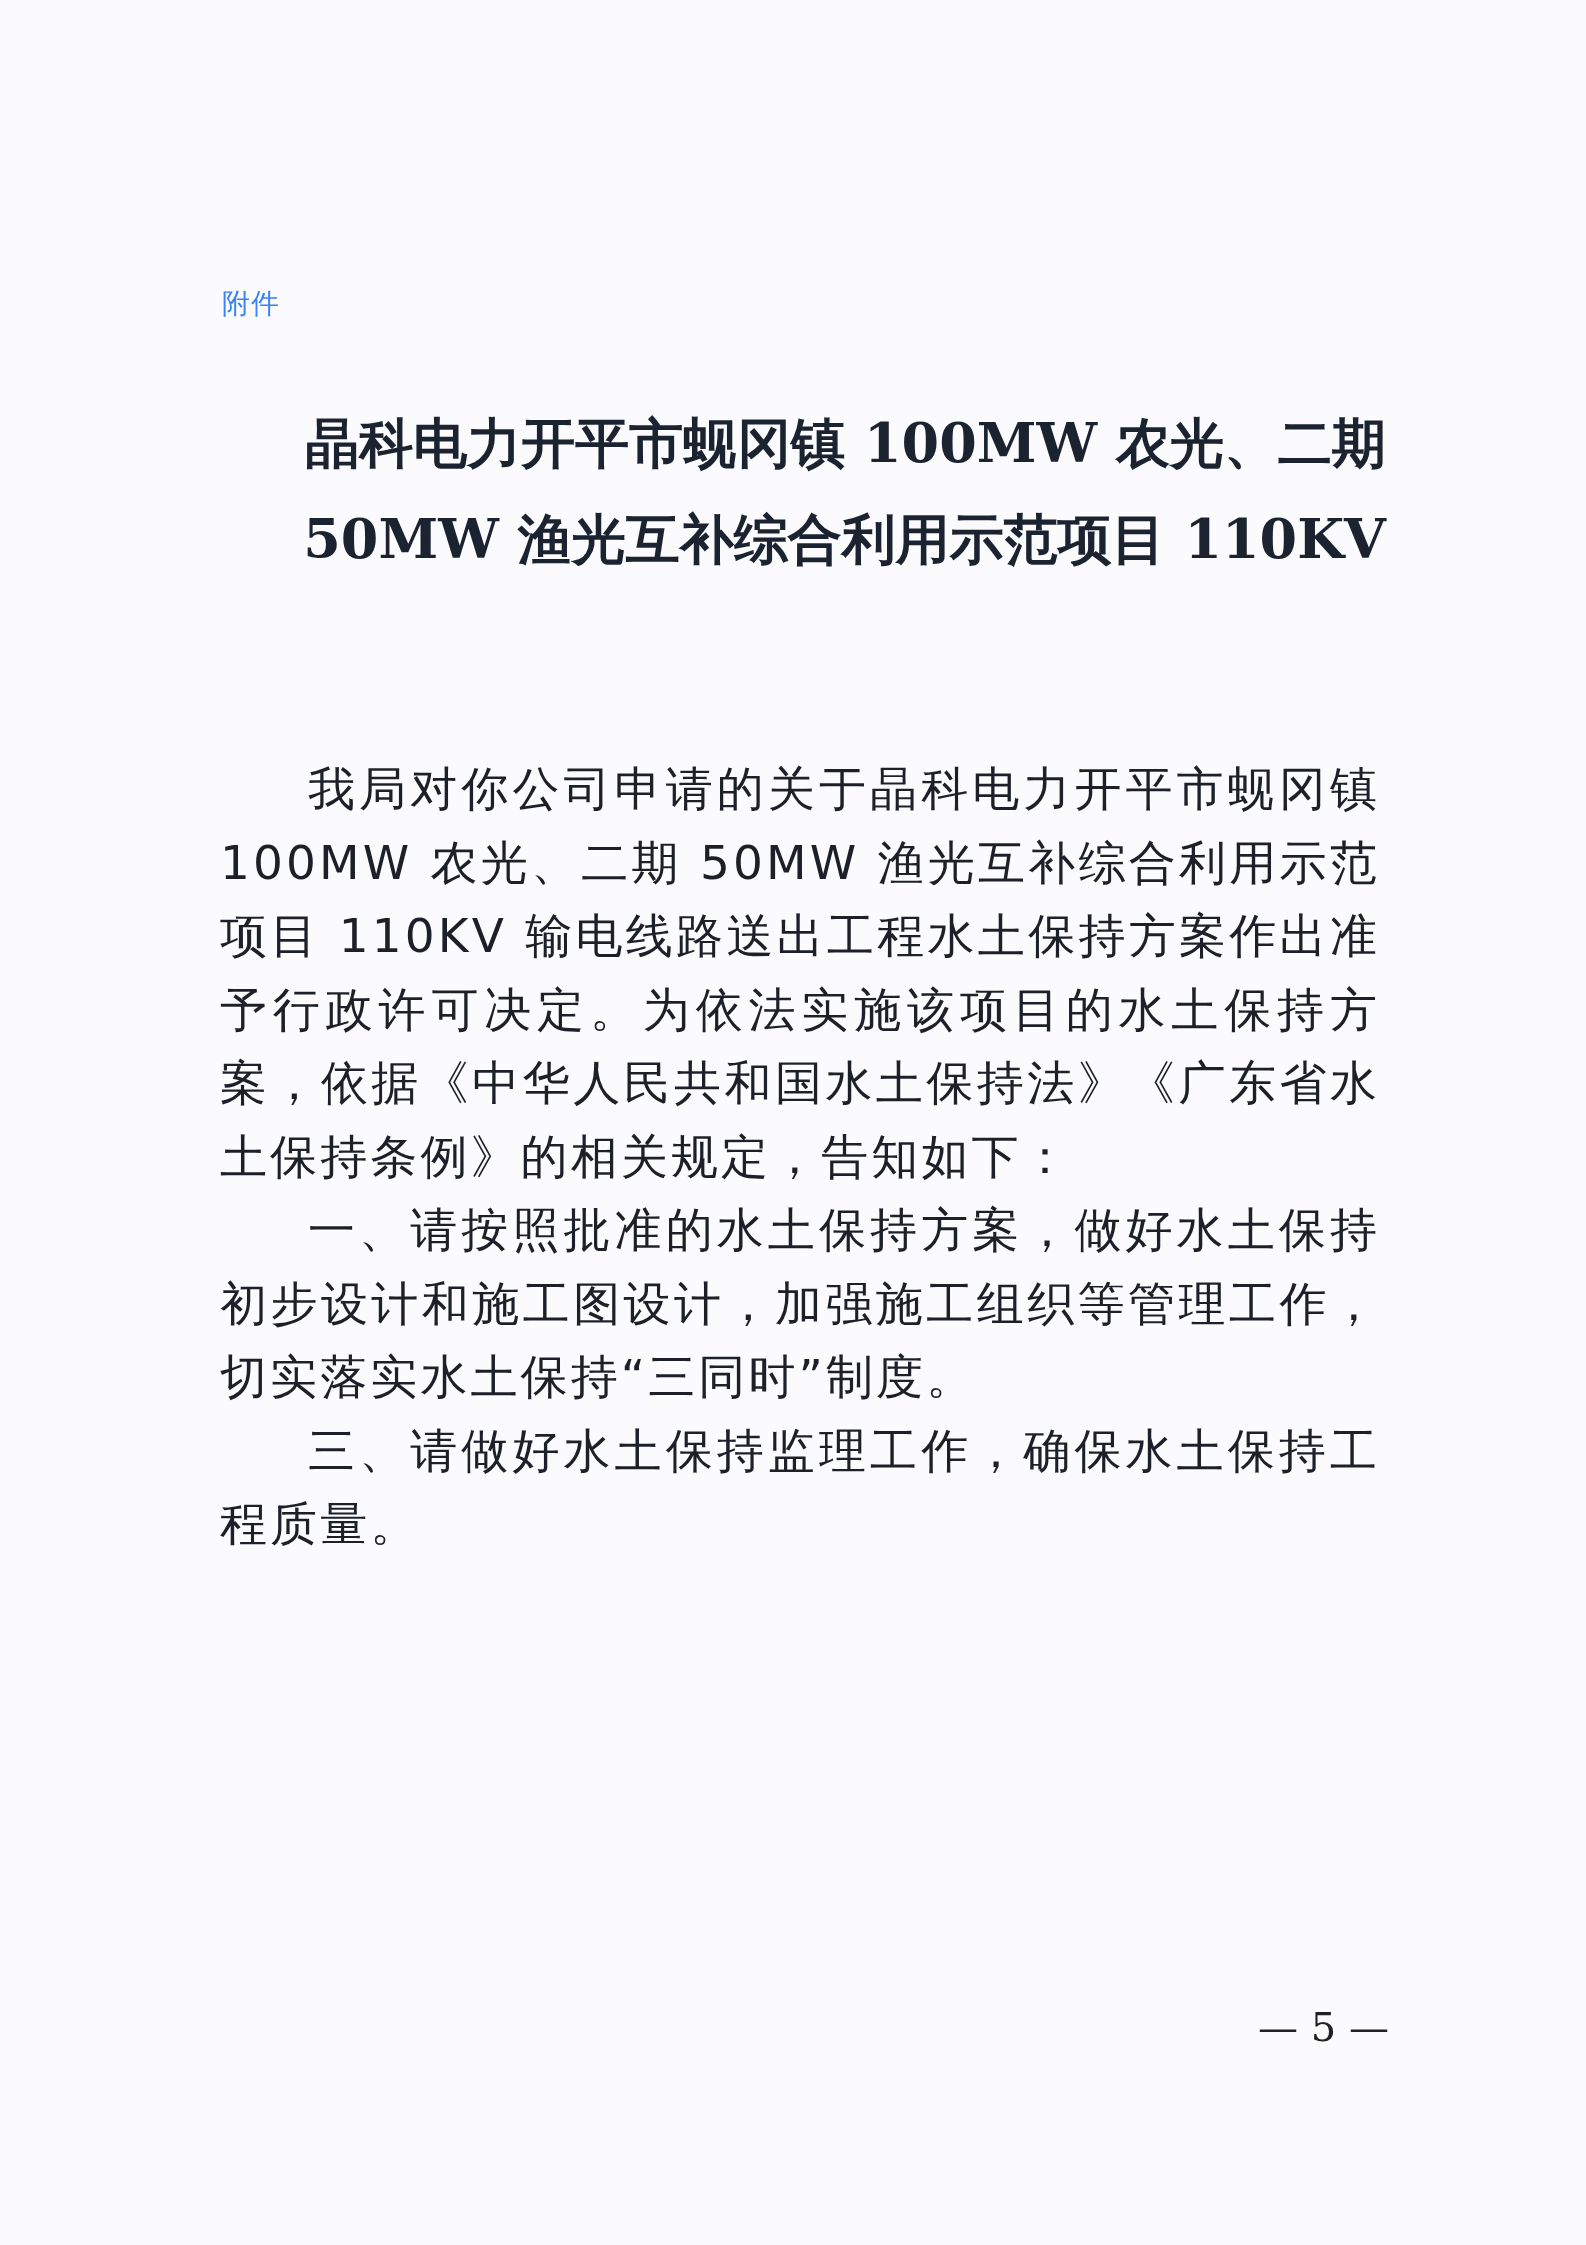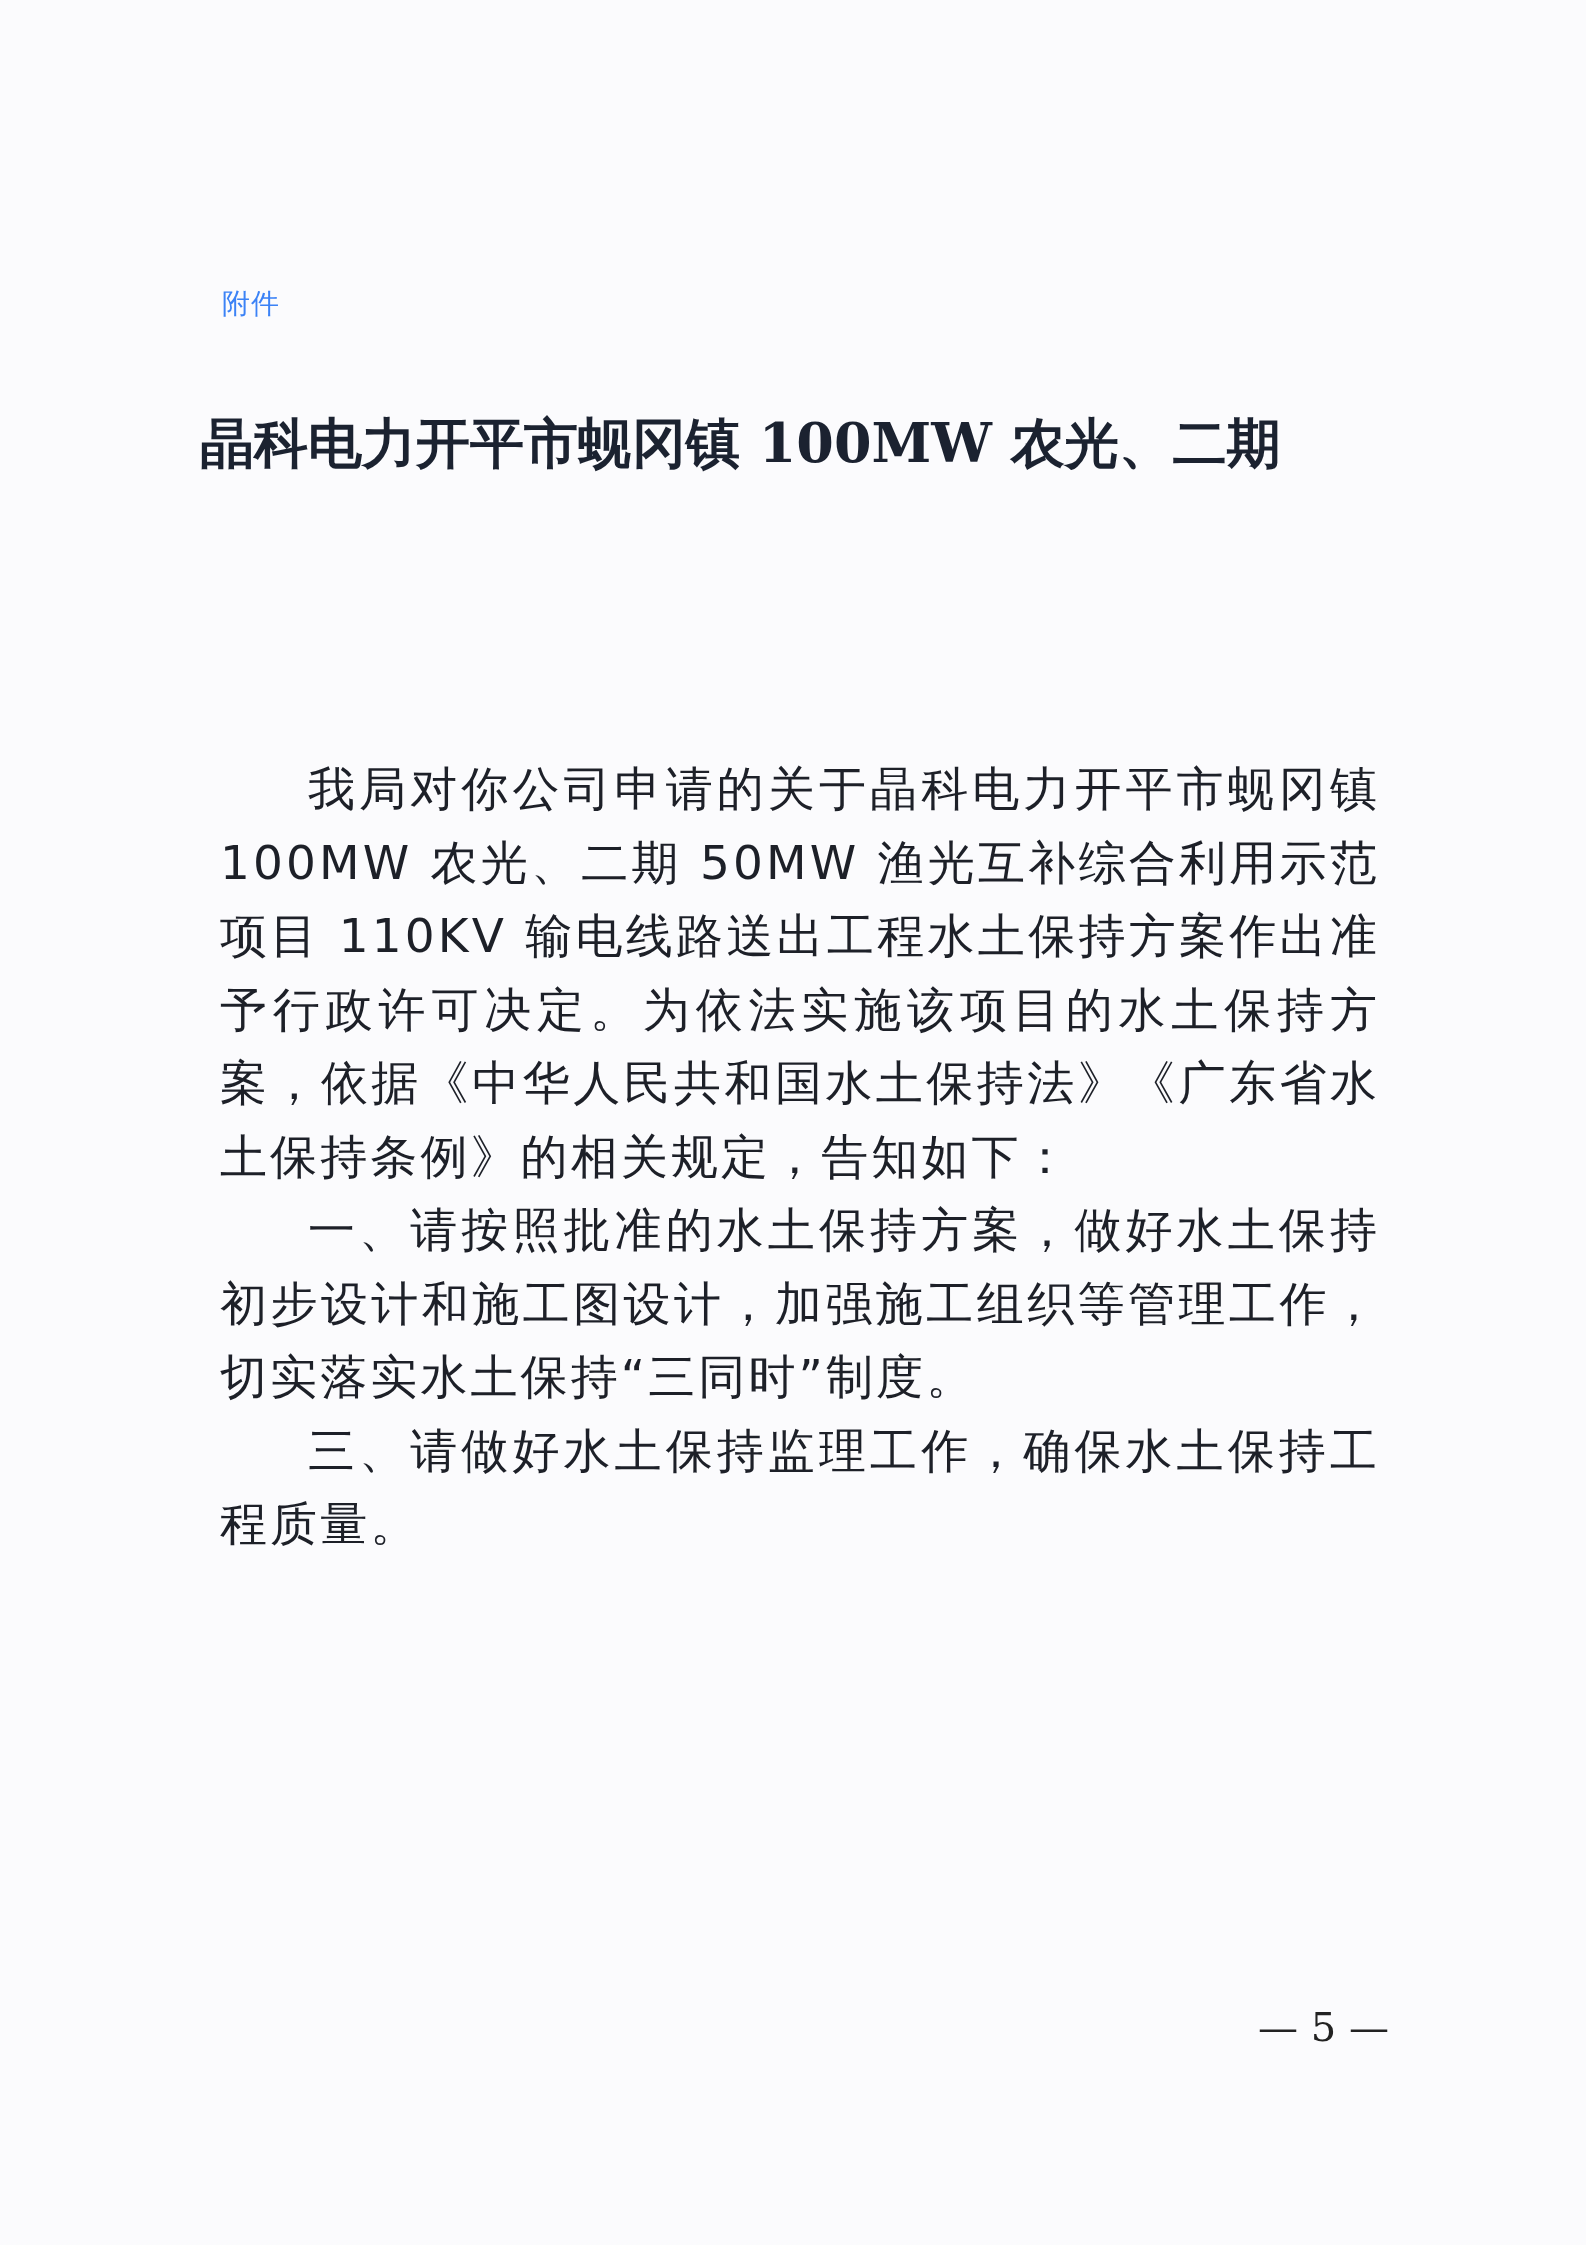--- a/index.html
+++ b/index.html
@@ -1,36 +1,37 @@
 <!DOCTYPE html>
 <html><head>
 <meta charset="utf-8">
 <style>
   html,body{margin:0;padding:0;background:#fbfbfd;}
   body{width:1586px;height:2245px;position:relative;overflow:hidden;
        font-family:"DejaVu Sans","Liberation Sans",sans-serif;color:#1c1f26;}
   .attach{position:absolute;left:222px;top:285px;font-size:28px;letter-spacing:1px;color:#3b82f6;}
-  .title{position:absolute;left:200px;width:1186px;top:395px;text-align:left;
+  .title{position:absolute;left:200px;width:1186px;top:395px;text-align:right;
          font-family:"DejaVu Serif","Liberation Serif",serif;font-weight:bold;
          font-size:54px;line-height:96px;color:#1b2230;}
   .title div{white-space:nowrap;}
   .body{position:absolute;left:220px;top:752px;width:1160px;
         font-size:47px;line-height:73.5px;color:#1d2028;text-align:justify;
         text-align-last:left;letter-spacing:3.1px;}
   .body p{margin:0;text-indent:88px;}
   .pagenum{position:absolute;left:1258px;top:2004px;font-family:"DejaVu Serif","Liberation Serif",serif;
            font-size:40px;color:#222;white-space:nowrap;}
 </style>
 </head>
 <body>
 
 <div class="attach">附件</div>
 
 <div class="title">
   <div>晶科电力开平市蚬冈镇 100MW 农光、二期</div>
+  <div>50MW 渔光互补综合利用示范项目 110KV</div>
 </div>
 
 <div class="body">
   <p>我局对你公司申请的关于晶科电力开平市蚬冈镇 100MW 农光、二期 50MW 渔光互补综合利用示范项目 110KV 输电线路送出工程水土保持方案作出准予行政许可决定。为依法实施该项目的水土保持方案，依据《中华人民共和国水土保持法》《广东省水土保持条例》的相关规定，告知如下：</p>
   <p>一、请按照批准的水土保持方案，做好水土保持初步设计和施工图设计，加强施工组织等管理工作，切实落实水土保持“三同时”制度。</p>
   <p>三、请做好水土保持监理工作，确保水土保持工程质量。</p>
 </div>
 
 <div class="pagenum">— 5 —</div>
 

